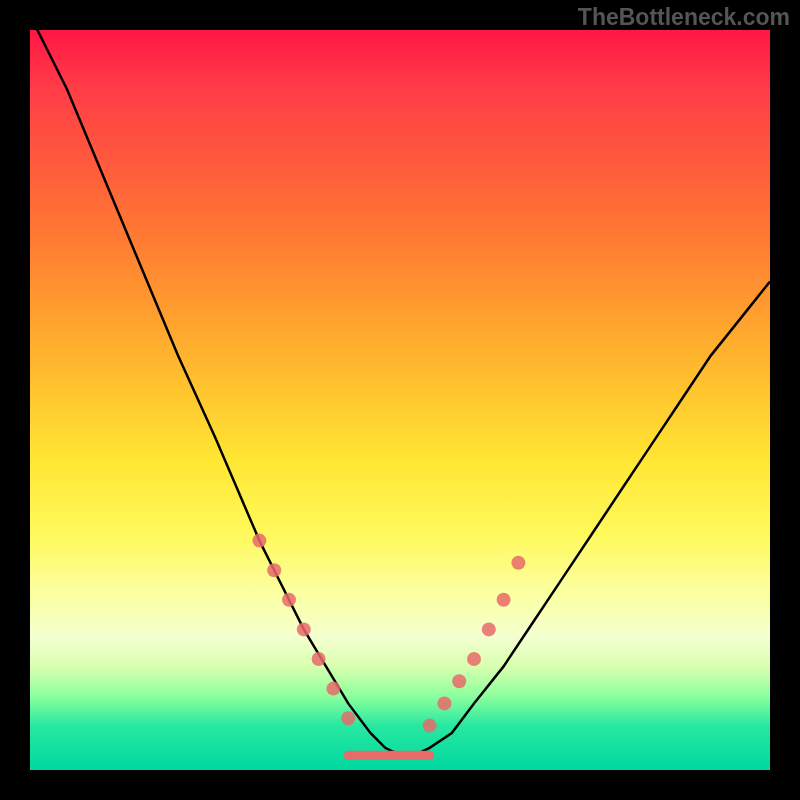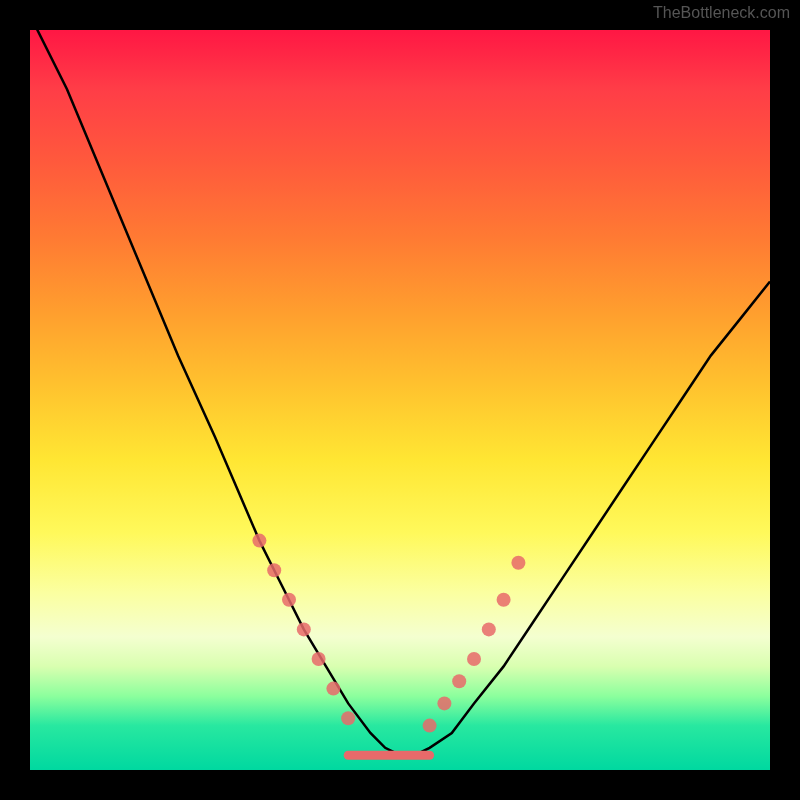--- a/index.html
+++ b/index.html
@@ -9,22 +9,22 @@
     height: 800px;
     background: #000;
     position: relative;
     font-family: Arial, sans-serif;
   }
   .watermark {
     position: absolute;
     top: 4px;
     right: 10px;
     color: #555;
-    font-size: 16px;
-    font-weight: normal;
+    font-size: 23px;
+    font-weight: bold;
     z-index: 10;
   }
   .plot-area {
     position: absolute;
     left: 30px;
     top: 30px;
     width: 740px;
     height: 740px;
     overflow: hidden;
   }

